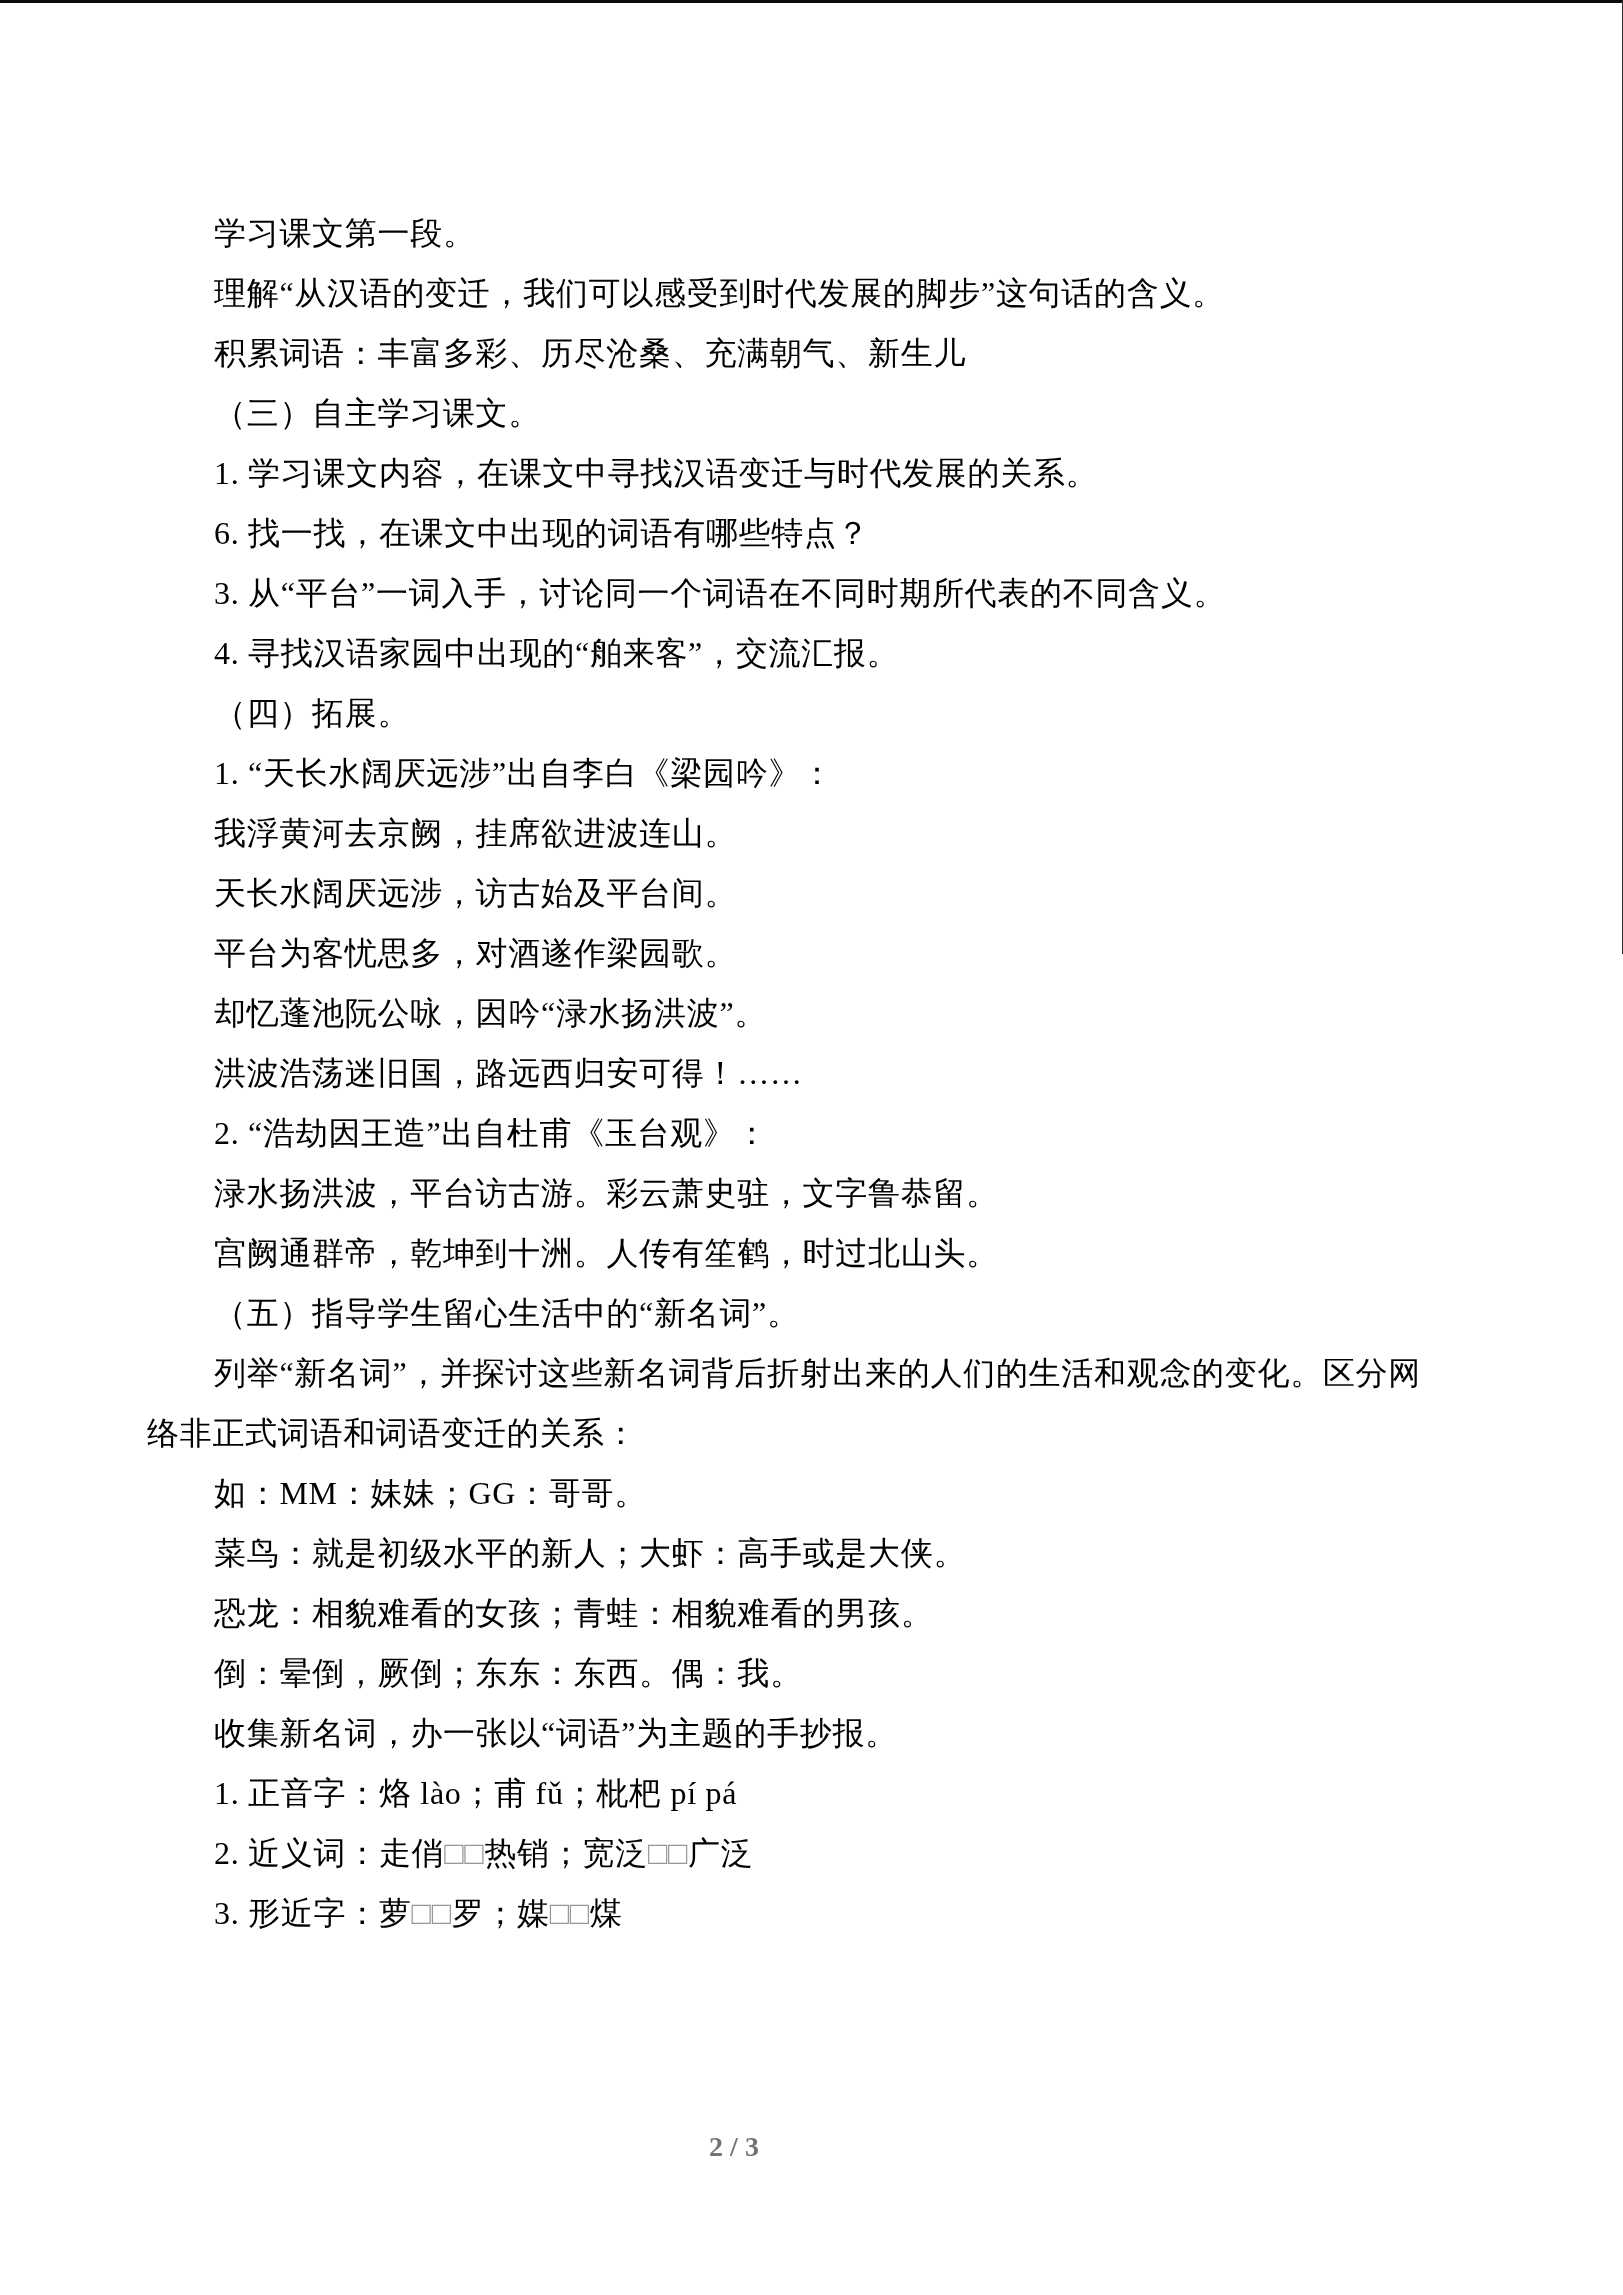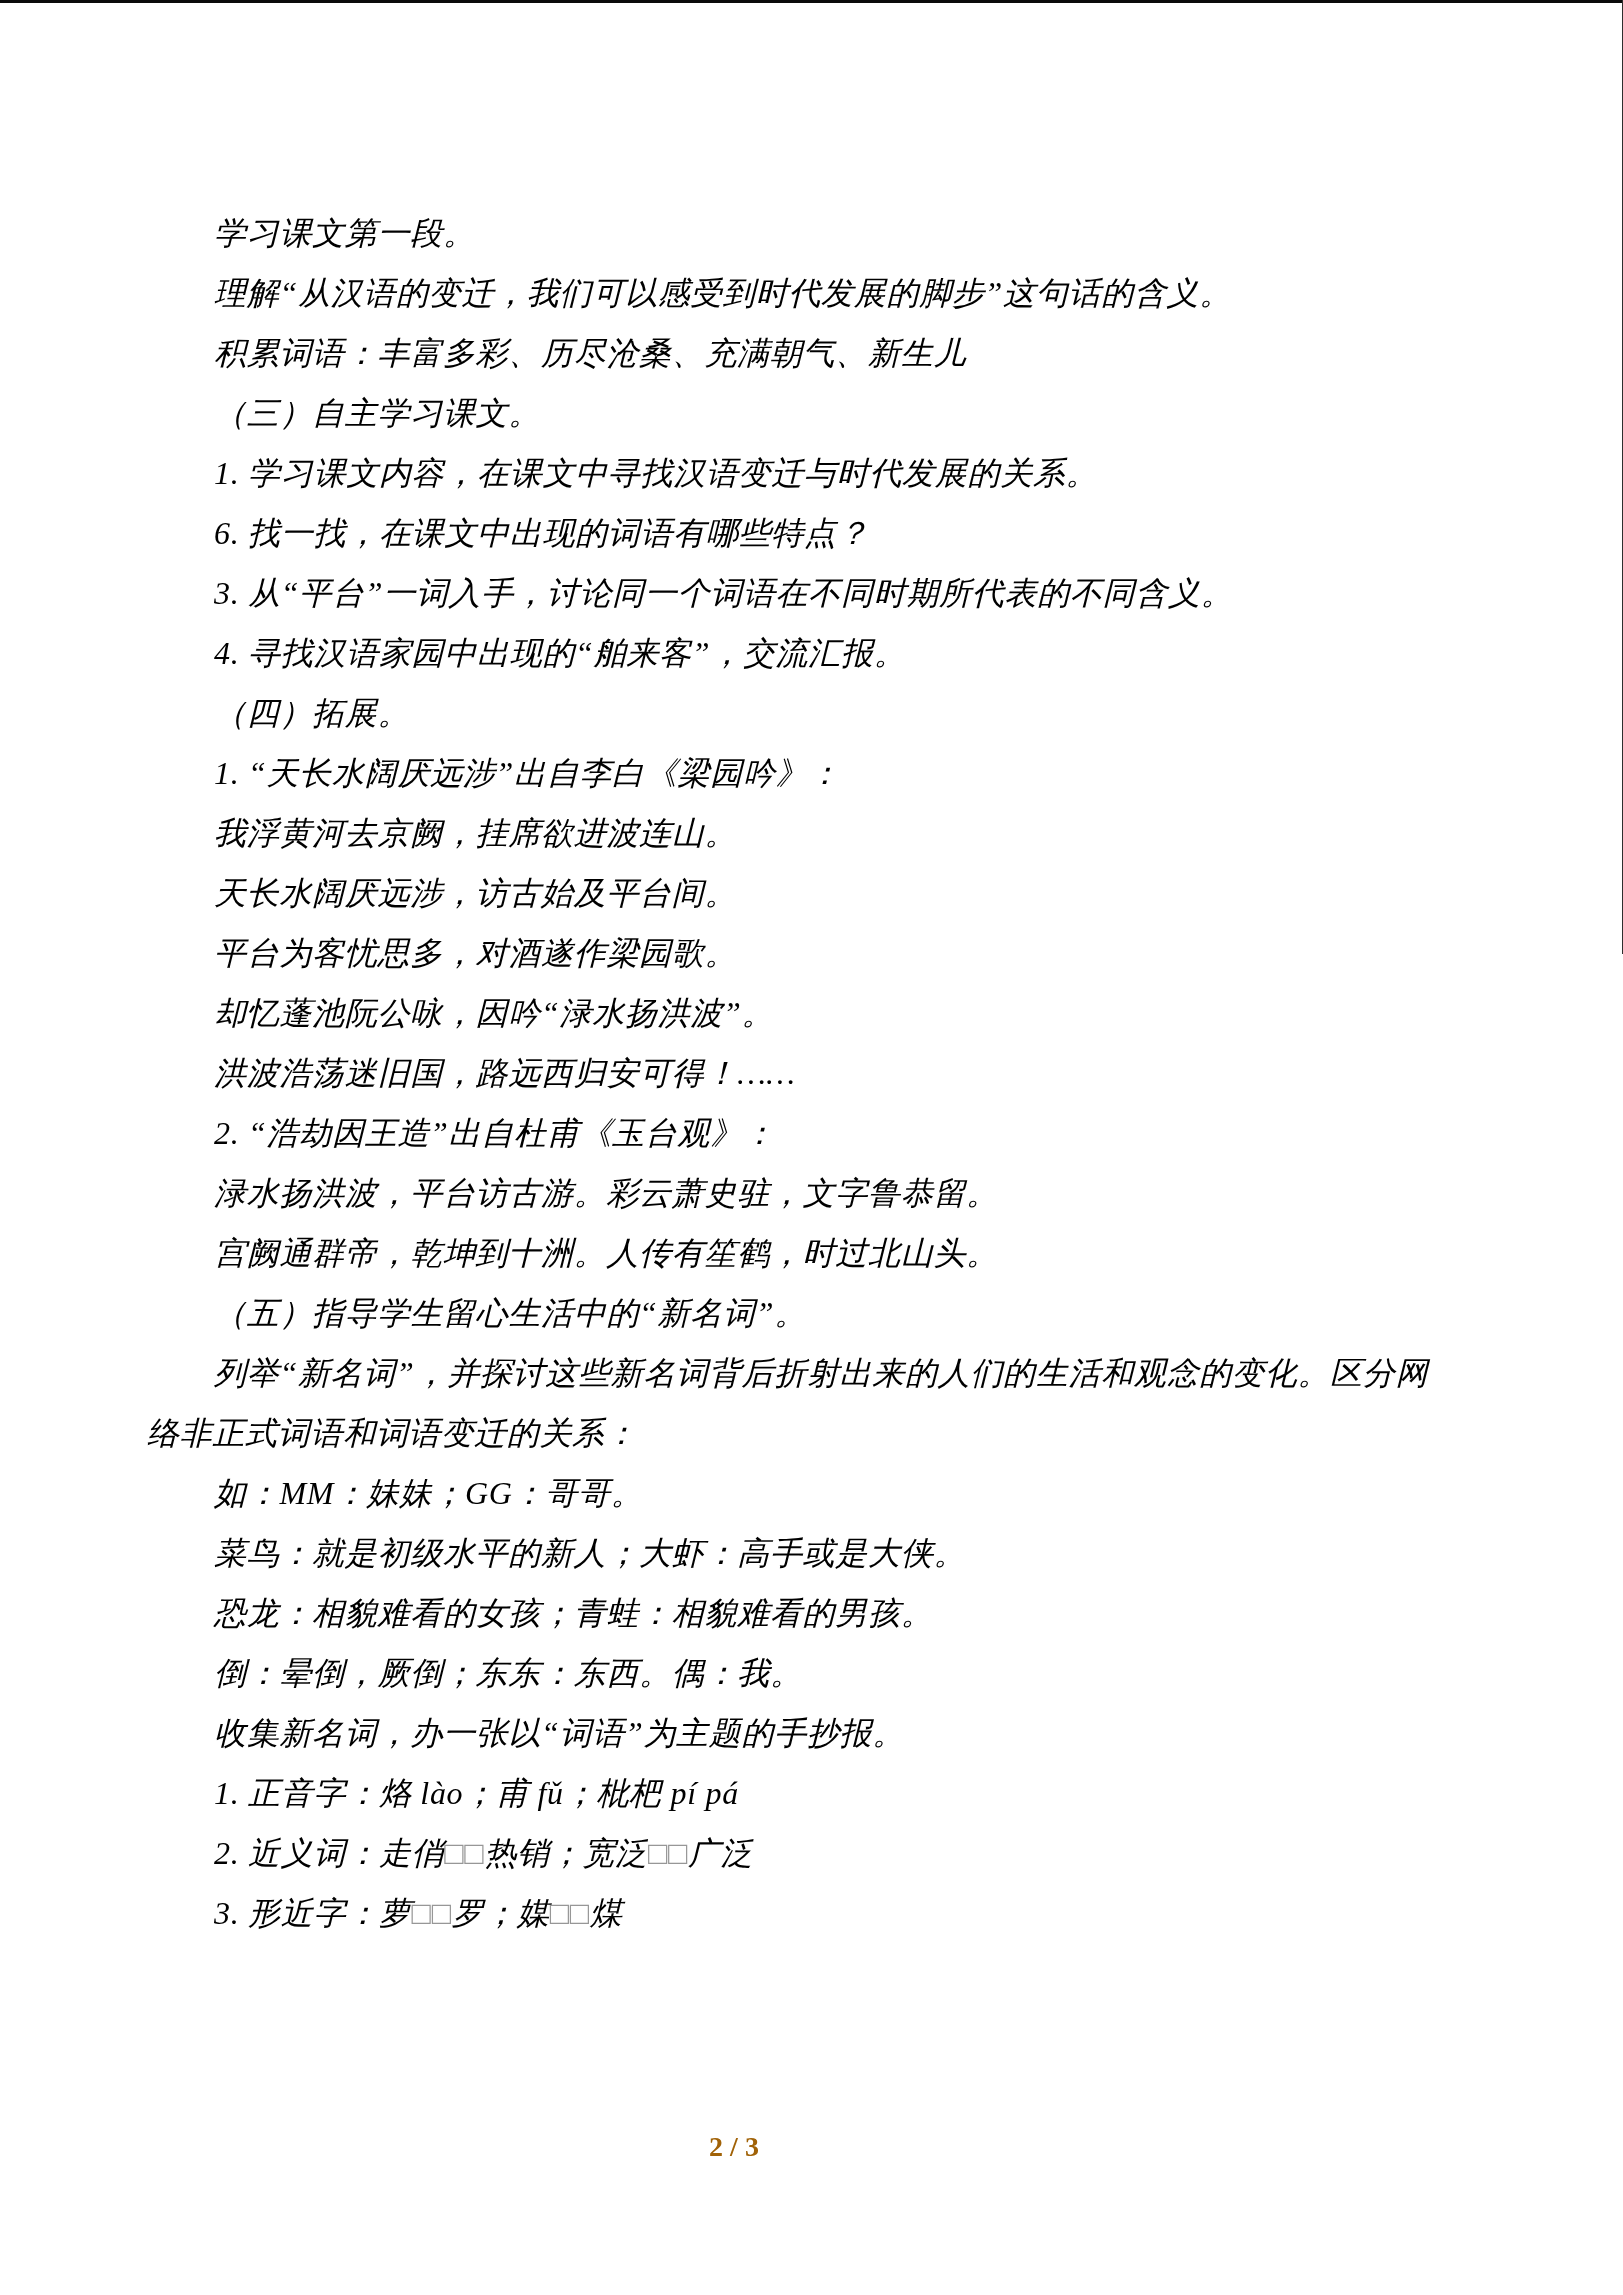--- a/index.html
+++ b/index.html
@@ -30,21 +30,20 @@
     right: 0;
     width: 1.4px;
     height: 954px;
     background: #2e2e2e;
   }
   .content {
     position: absolute;
     left: 147px;
     top: 203px;
     width: 1309px;
-    font-style: italic;
   }
   .line {
     margin: 0;
     padding: 0;
     height: 60px;
     line-height: 60px;
     font-size: 32px;
     letter-spacing: 0.7px;
     white-space: pre;
     color: #000000;
@@ -58,21 +57,21 @@
   .footer {
     position: absolute;
     top: 2126px;
     left: 0;
     width: 1468px;
     height: 41px;
     line-height: 41px;
     text-align: center;
     font-size: 28px;
     font-weight: bold;
-    color: #a16207;
+    color: #737373;
   }
 </style>
 </head>
 <body>
 
 <div class="page">
   <div class="top-border"></div>
   <div class="right-edge-line"></div>
 
   <main class="content">

